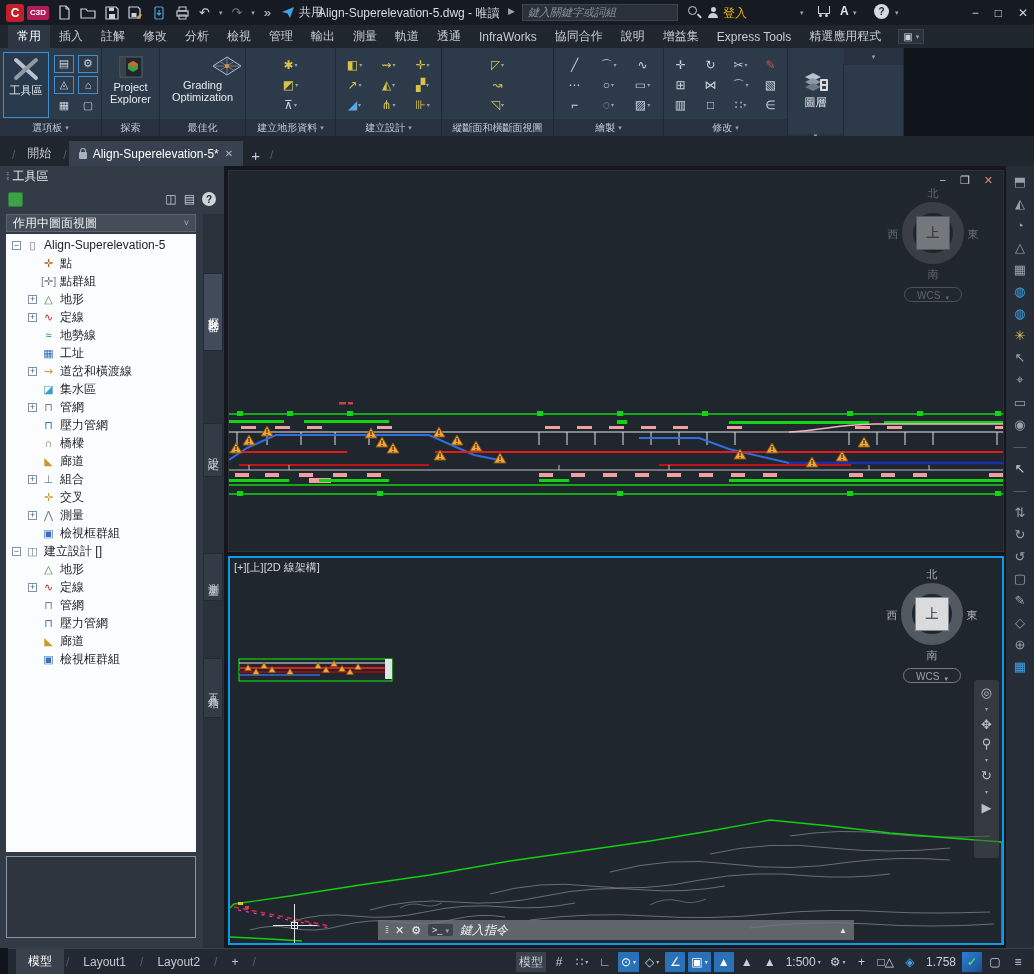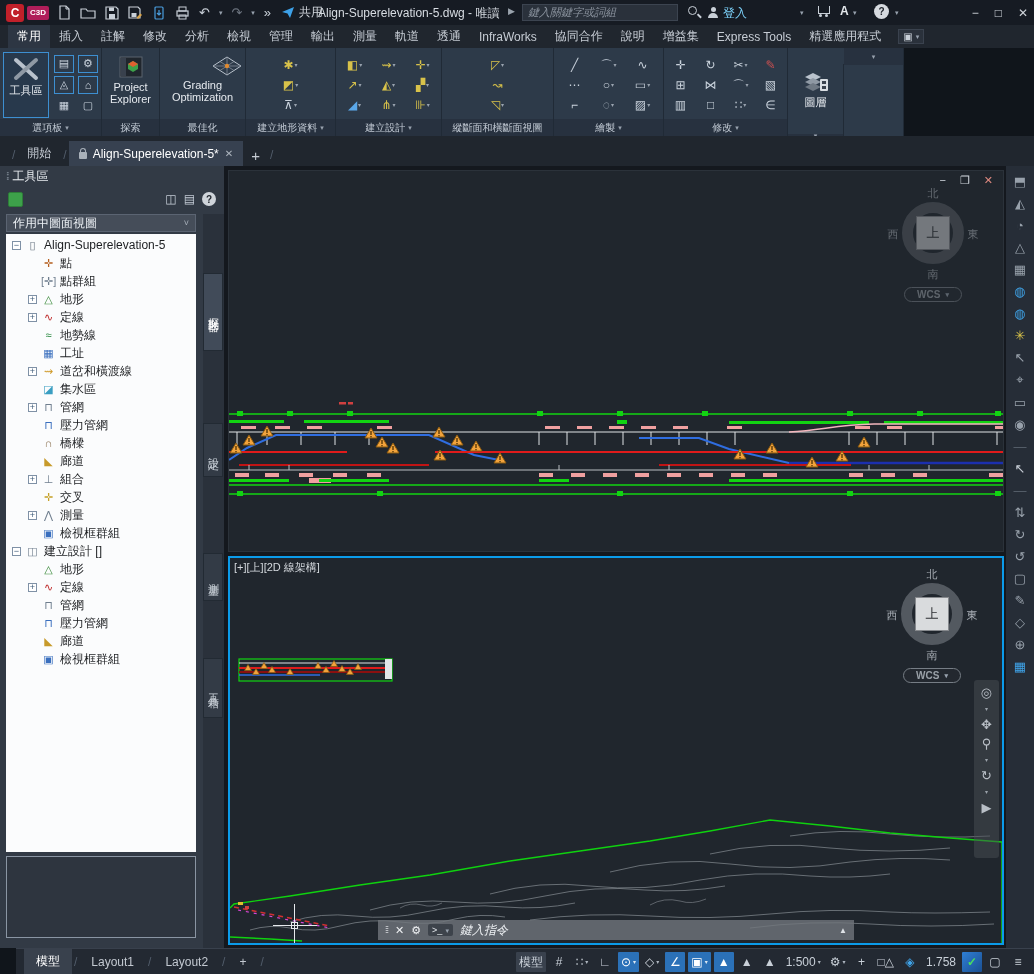--- a/index.html
+++ b/index.html
@@ -19,21 +19,21 @@
   .caret{font-size:7px;color:#98a2ae;line-height:1;}
   .share{display:flex;align-items:center;gap:4px;color:#d4d9df;margin-left:10px;}
   .doc-title{position:absolute;left:318px;top:5px;color:#d8dde3;font-size:12px;}
   .tb-arrow{position:absolute;left:508px;top:6px;color:#9aa3ad;font-size:9px;}
   .searchbox{position:absolute;left:522px;top:4px;width:156px;height:17px;background:#2a313b;border:1px solid #3c4450;color:#8b939e;font-style:italic;font-size:11px;display:flex;align-items:center;padding:0 5px;}
   .mag{position:absolute;left:688px;top:6px;width:9px;height:9px;border:1.5px solid #c9d0d8;border-radius:50%;}
   .mag::after{content:"";position:absolute;left:8px;top:8px;width:5px;height:1.5px;background:#c9d0d8;transform:rotate(45deg);}
   .person{position:absolute;left:708px;top:7px;width:10px;height:10px;}
   .person::before{content:"";position:absolute;left:2.5px;top:0;width:5px;height:5px;border-radius:50%;background:#c9d0d8;}
   .person::after{content:"";position:absolute;left:0;top:5.5px;width:10px;height:5px;border-radius:5px 5px 0 0;background:#c9d0d8;}
-  .signin{position:absolute;left:723px;top:5px;color:#7dd3fc;}
+  .signin{position:absolute;left:723px;top:5px;color:#eab308;}
   .tb-caret1{position:absolute;left:800px;top:9px;}
   .cart{position:absolute;left:818px;top:6px;width:12px;height:8px;border:1.5px solid #c9d0d8;border-top:none;}
   .cart::before{content:"";position:absolute;left:0px;top:8px;width:3px;height:3px;border-radius:50%;background:#c9d0d8;}
   .cart::after{content:"";position:absolute;left:6px;top:8px;width:3px;height:3px;border-radius:50%;background:#c9d0d8;}
   .astore{position:absolute;left:840px;top:4px;color:#e4e8ec;font-weight:bold;}
   .tb-caret2{position:absolute;left:853px;top:9px;}
   .help-circ{position:absolute;left:874px;top:4px;width:15px;height:15px;border-radius:50%;background:#d6dadf;color:#20252c;font-size:10px;font-weight:bold;display:flex;align-items:center;justify-content:center;}
   .tb-caret3{position:absolute;left:895px;top:9px;}
   .winctl{position:absolute;right:6px;top:0;height:25px;display:flex;align-items:center;gap:16px;color:#cfd4da;font-size:12px;}
 
@@ -98,21 +98,21 @@
   .dwg-ctrls .cl{color:#e08a80;}
   .vplabel{position:absolute;left:4px;top:2px;font-size:11px;color:#d4d9de;z-index:4;}
 
   
   .vcube{position:absolute;width:92px;height:122px;z-index:3;}
   .vcube .ring{position:absolute;left:15px;top:15px;width:62px;height:62px;border-radius:50%;border:11px solid rgba(125,131,138,.55);}
   .vcube .face{position:absolute;left:29px;top:29px;width:34px;height:34px;background:#c7cacd;color:#2b2e32;font-size:13px;display:flex;align-items:center;justify-content:center;border:1px solid #86898d;}
   .vcube .lbl{position:absolute;font-size:11px;color:#a6acb3;width:100%;text-align:center;}
   .vcube .vn{top:-1px;} .vcube .vs{top:80px;}
   .vcube .vw{left:-40px;top:40px;} .vcube .ve{left:40px;top:40px;}
-  .vcube .wcs{position:absolute;left:17px;top:100px;width:58px;height:15px;border:1px solid #767d85;border-radius:8px;font-size:10px;color:#9aa1a8;display:flex;align-items:center;justify-content:center;gap:5px;background:rgba(40,44,50,.4);font-weight:bold;}
+  .vcube .wcs{position:absolute;left:17px;top:100px;width:58px;height:15px;border:1px solid #767d85;border-radius:8px;font-size:10px;color:#9aa1a8;display:flex;align-items:flex-end;justify-content:center;gap:5px;background:rgba(40,44,50,.4);}
   .vcube.faded{opacity:.5;}
 
   
   .navbar{position:absolute;right:3px;top:122px;width:25px;height:178px;background:rgba(72,77,84,.5);border-radius:3px;display:flex;flex-direction:column;align-items:center;padding-top:6px;gap:6px;color:#b9bfc6;font-size:13px;z-index:4;}
   .navbar .nv{line-height:1;}
   .navbar .ncaret{font-size:6px;color:#9aa1a9;}
 
   
   .cmdbar{position:absolute;left:148px;bottom:3px;width:476px;height:20px;background:rgba(112,117,124,.8);display:flex;align-items:center;gap:7px;padding:0 7px;z-index:6;font-size:12px;}
   .cmdbar .grip{color:#e2e5e9;font-size:9px;letter-spacing:-1px;}
@@ -124,21 +124,21 @@
   
   .xhair{position:absolute;left:43px;top:346px;width:44px;height:44px;z-index:5;}
   .xhair .h{position:absolute;left:0;top:21px;width:44px;height:1px;background:#e6e9ec;}
   .xhair .v{position:absolute;left:21px;top:0;width:1px;height:44px;background:#e6e9ec;}
   .xhair .pb{position:absolute;left:18px;top:18px;width:7px;height:7px;border:1px solid #e6e9ec;background:transparent;}
 
   
   .rightbar{position:absolute;right:0;top:0;width:28px;bottom:0;background:#262d37;display:flex;flex-direction:column;align-items:center;padding-top:8px;gap:7px;font-size:13px;}
 
   
-  .statusbar{position:absolute;left:16px;bottom:0;right:0;height:26px;background:#232932;border-top:1px solid #39414d;display:flex;align-items:center;font-size:12px;}
+  .statusbar{position:absolute;left:8px;bottom:0;right:0;height:26px;background:#232932;border-top:1px solid #39414d;display:flex;align-items:center;font-size:12px;}
   .ltabs{display:flex;align-items:center;height:100%;padding-left:8px;gap:2px;}
   .ltab{height:100%;display:flex;align-items:center;padding:0 12px;color:#c3c9d1;}
   .ltab.active{background:#39414d;color:#fff;}
   .lsep{color:#525d6b;}
   .sright{margin-left:auto;display:flex;align-items:center;gap:3px;padding-right:6px;}
   .sbtn{min-width:20px;height:20px;display:flex;align-items:center;justify-content:center;gap:2px;color:#c9d0d8;padding:0 3px;border-radius:1px;line-height:1;}
   .sbtn.active{background:#2b71b8;color:#fff;}
   .sbtn .caret{font-size:6px;color:#aeb6c0;}
   .sbtn.active .caret{color:#dbe7f2;}
   .perf{background:linear-gradient(135deg,#2f7fd4,#1b4f92);color:#4ade60!important;font-weight:bold;}

